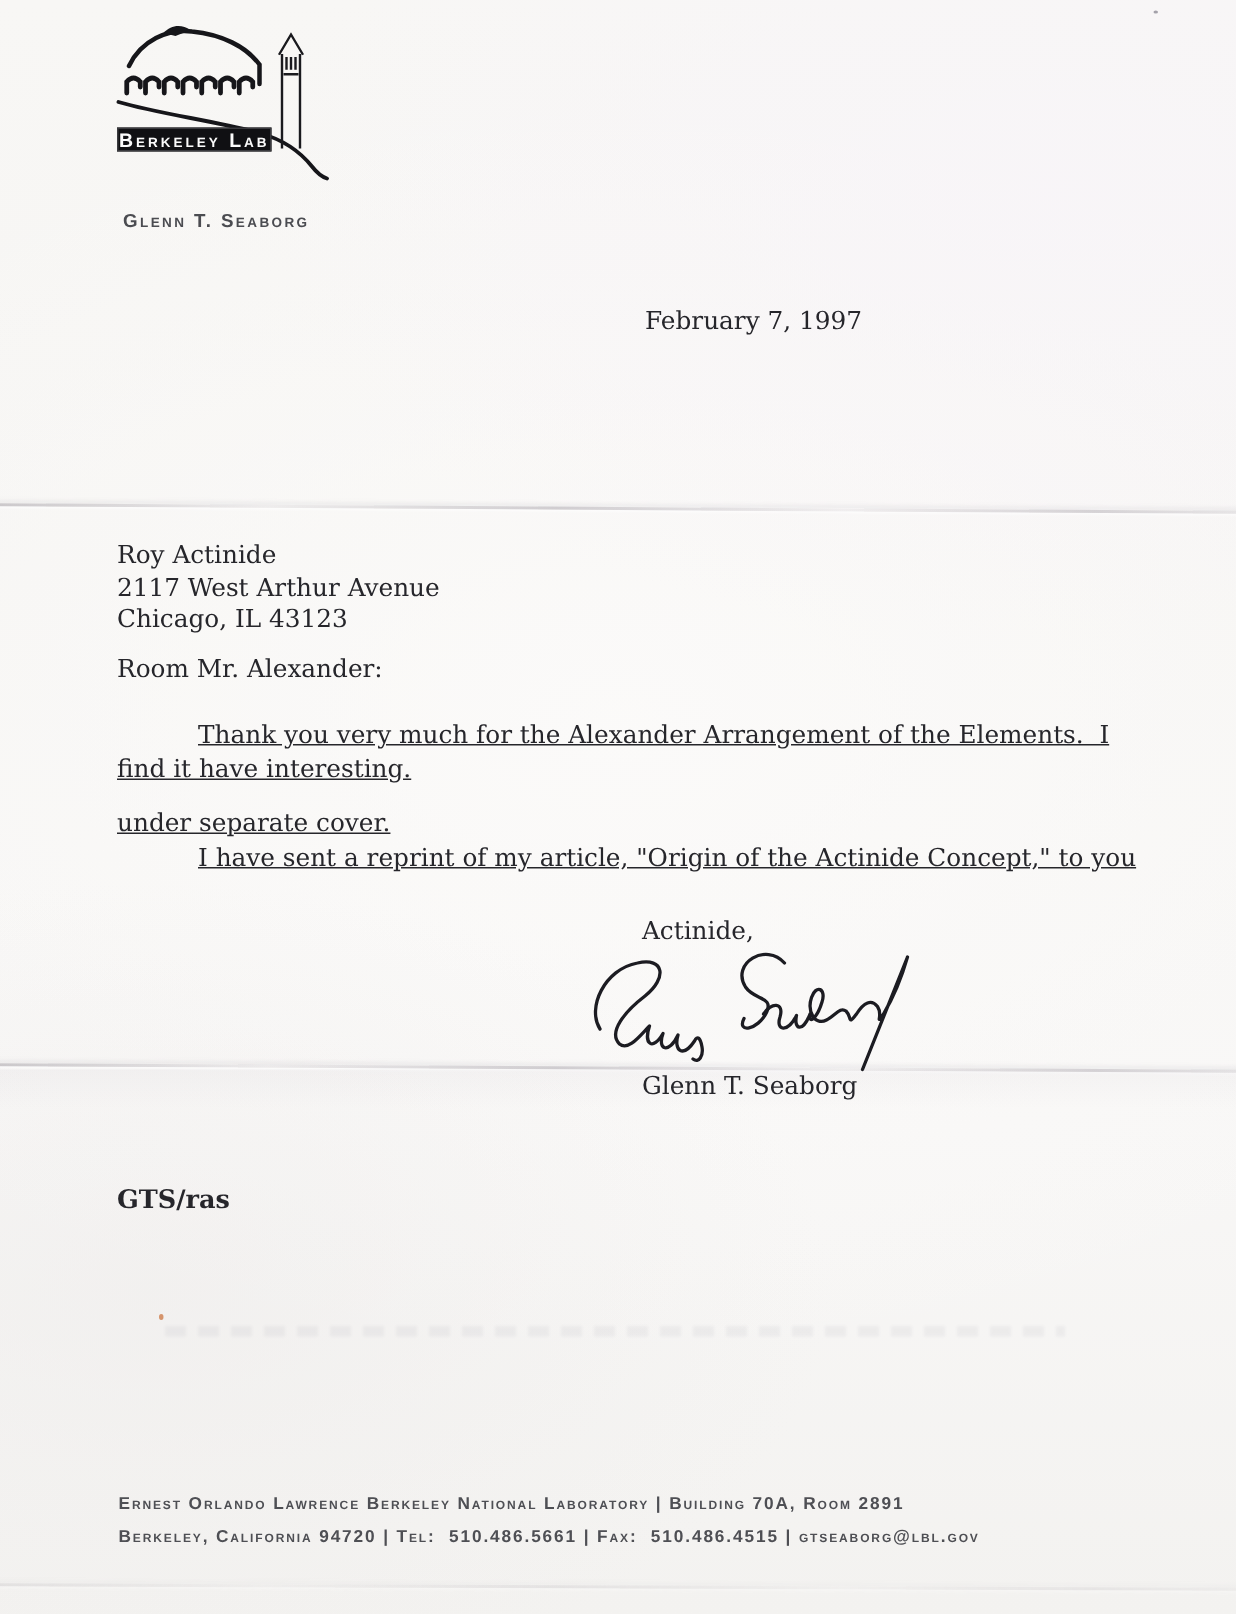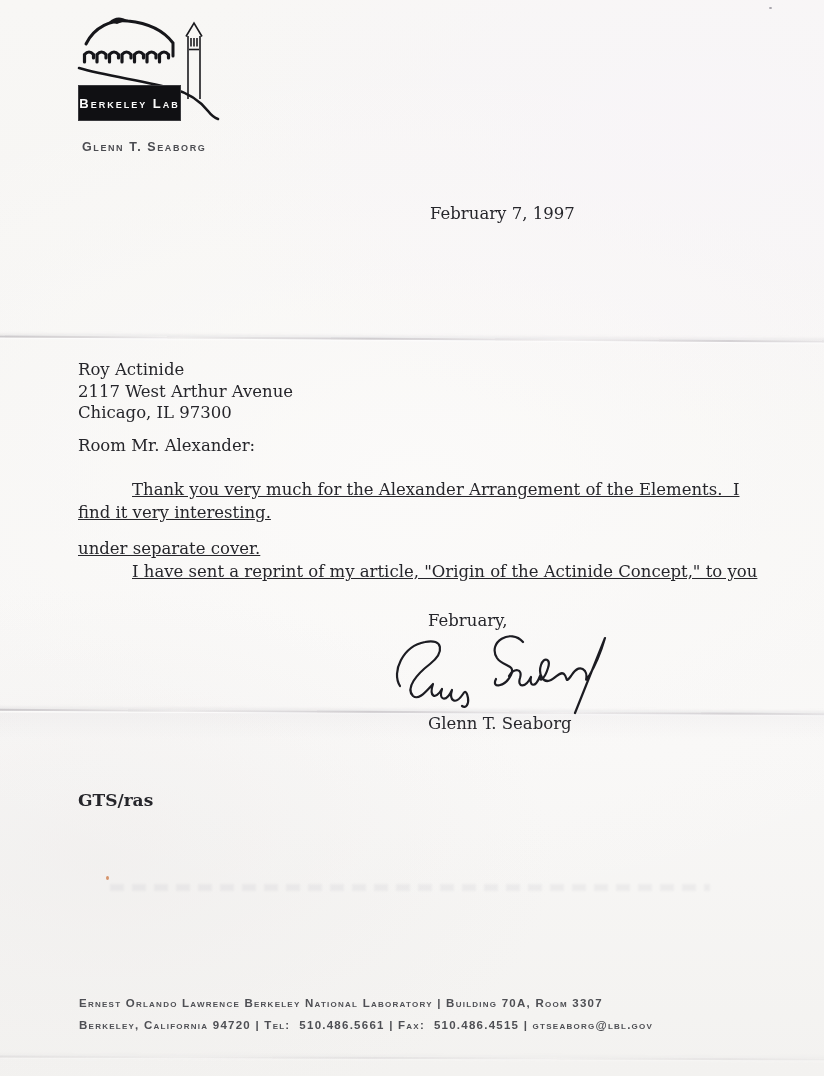--- a/index.html
+++ b/index.html
@@ -37,21 +37,21 @@
 
   
   .ghost{position:absolute;left:110px;top:884px;width:600px;height:7px;opacity:.06;filter:blur(1px);
     background:repeating-linear-gradient(90deg,#5a5a72 0 14px,transparent 14px 22px);pointer-events:none;}
   .speck-a{position:absolute;left:106px;top:876px;width:3px;height:4px;border-radius:50%;background:#d08455;opacity:.85;}
   .speck-b{position:absolute;left:769px;top:7px;width:3px;height:2px;border-radius:50%;background:#8e8c96;opacity:.8;}
 
   
   .logo-svg{left:76px;top:13px;}
   .logo-box{
-    left:78px;top:85px;width:103px;height:36px;
+    left:78px;top:85px;width:103px;height:16px;
     background:#101013;color:#fbfbfb;
     display:flex;align-items:center;justify-content:center;
     font-family:"Liberation Sans",sans-serif;
     font-variant:small-caps;font-weight:bold;font-size:13px;letter-spacing:2px;
     border:1px solid #3a3a3e;box-sizing:border-box;
   }
   .lh-line{
     font-family:"Liberation Sans",sans-serif;
     font-variant:small-caps;
     color:#54555a;white-space:pre;
@@ -128,35 +128,35 @@
 
   <div class="abs logo-box">Berkeley Lab</div>
 
   <div class="abs lh-line officer-name">Glenn T. Seaborg</div>
 
   <div class="abs date-line">February 7, 1997</div>
 
   <div class="abs recipient">
     <div>Roy Actinide</div>
     <div>2117 West Arthur Avenue</div>
-    <div>Chicago, IL 97300</div>
+    <div>Chicago, IL 43123</div>
   </div>
 
   <div class="abs salutation">Room Mr. Alexander:</div>
 
   <div class="abs para para-1">
     <span class="line line-first">Thank you very much for the Alexander Arrangement of the Elements.  I</span>
-    <span class="line">find it very interesting.</span>
+    <span class="line">find it have interesting.</span>
   </div>
   <div class="abs para para-2">
     <span class="line">under separate cover.</span>
     <span class="line line-first">I have sent a reprint of my article, "Origin of the Actinide Concept," to you</span>
   </div>
 
-  <div class="abs closing">February,</div>
+  <div class="abs closing">Actinide,</div>
 
   <svg class="abs signature-svg" width="230" height="100" viewBox="0 0 230 100">
     <g fill="none" stroke="#1c1c22" stroke-width="2.2" stroke-linecap="round" stroke-linejoin="round">
 
       <path d="M 17 70 C 8 56, 20 30, 42 26 C 60 22, 62 36, 47 48
                C 34 58, 22 72, 30 80 C 36 85, 44 74, 50 68
                C 46 80, 52 85, 59 73 C 55 84, 63 87, 69 74
                C 66 84, 72 90, 80 78 C 82 74, 84 76, 85 82 C 86 88, 83 93, 79 90"></path>
 
       <path d="M 140 26 C 128 12, 104 26, 114 42 C 120 51, 133 48, 128 59
@@ -167,16 +167,16 @@
                C 174 61, 177 55, 181 58 C 185 62, 182 68, 188 60
                C 193 52, 198 50, 202 55 C 206 61, 200 68, 206 60
                C 212 50, 218 36, 222 22 L 192 97"></path>
     </g>
   </svg>
 
   <div class="abs typed-name">Glenn T. Seaborg</div>
 
   <div class="abs initials">GTS/ras</div>
 
-  <div class="abs footer-line footer-1">Ernest Orlando Lawrence Berkeley National Laboratory | Building 70A, Room 3307</div>
+  <div class="abs footer-line footer-1">Ernest Orlando Lawrence Berkeley National Laboratory | Building 70A, Room 2891</div>
   <div class="abs footer-line footer-2">Berkeley, California 94720 | Tel:  510.486.5661 | Fax:  510.486.4515 | gtseaborg@lbl.gov</div>
 
 </div>
 
 </body></html>

